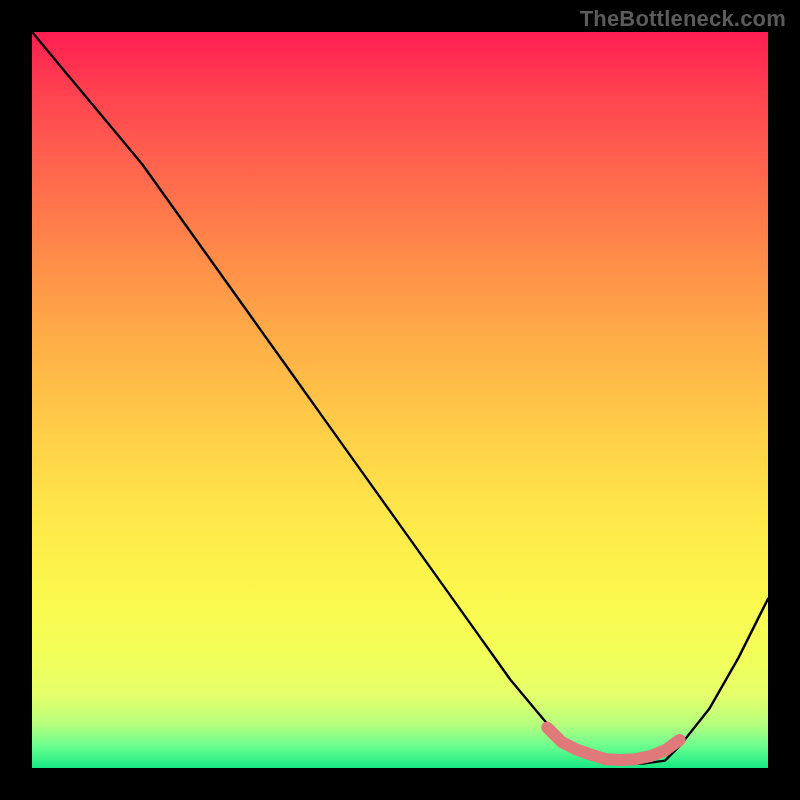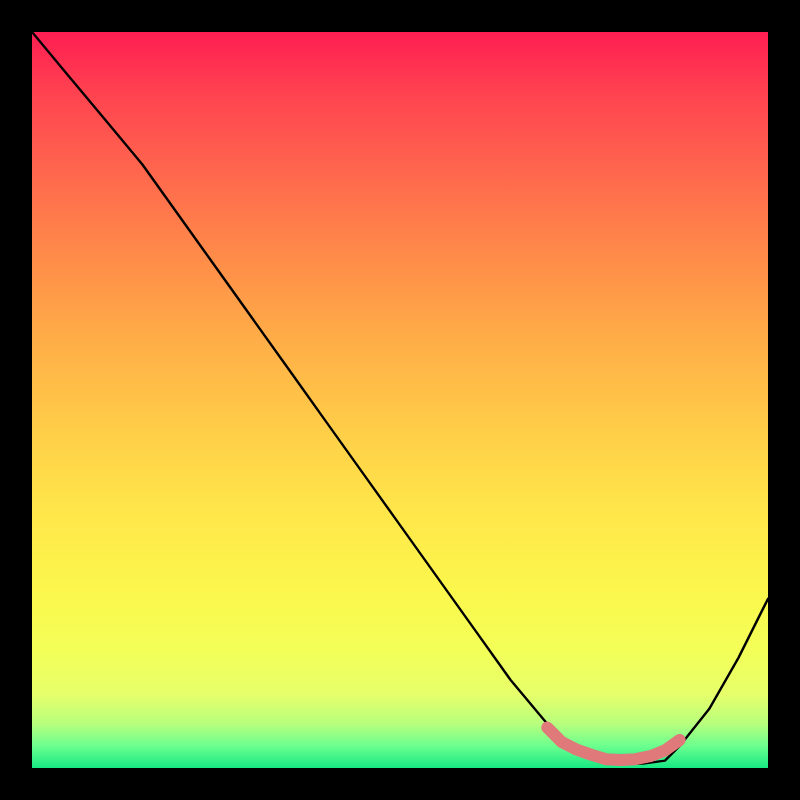--- a/index.html
+++ b/index.html
@@ -58,20 +58,21 @@
     top: 0;
     width: 736px;
     height: 736px;
   }
 </style>
 </head>
 <body>
 
 <div class="frame">
 
+  <div class="watermark">TheBottleneck.com</div>
 
   <div class="plot-area">
     <svg class="chart-svg" viewBox="0 0 736 736" preserveAspectRatio="none">
       <path fill="none" stroke="#000000" stroke-width="2.4" stroke-linejoin="round" stroke-linecap="round" d="M0.00 0.00 L36.80 44.16 L73.60 88.32 L110.40 132.48 L147.20 184.00 L184.00 235.52 L220.80 287.04 L257.60 338.56 L294.40 390.08 L331.20 441.60 L368.00 493.12 L404.80 544.64 L441.60 596.16 L478.40 647.68 L515.20 691.84 L529.92 706.56 L552.00 721.28 L574.08 728.64 L588.80 731.58 L610.88 731.58 L632.96 728.64 L647.68 713.92 L677.12 677.12 L706.56 625.60 L736.00 566.72"></path>
       <path fill="none" stroke="#e07a7a" stroke-width="12" stroke-linejoin="round" stroke-linecap="round" d="M515.20 695.52 L529.92 710.24 L544.64 717.60 L559.36 722.75 L574.08 727.17 L588.80 727.90 L603.52 727.17 L618.24 724.22 L632.96 718.34 L647.68 708.03"></path>
     </svg>
   </div>
 
 </div>
 

